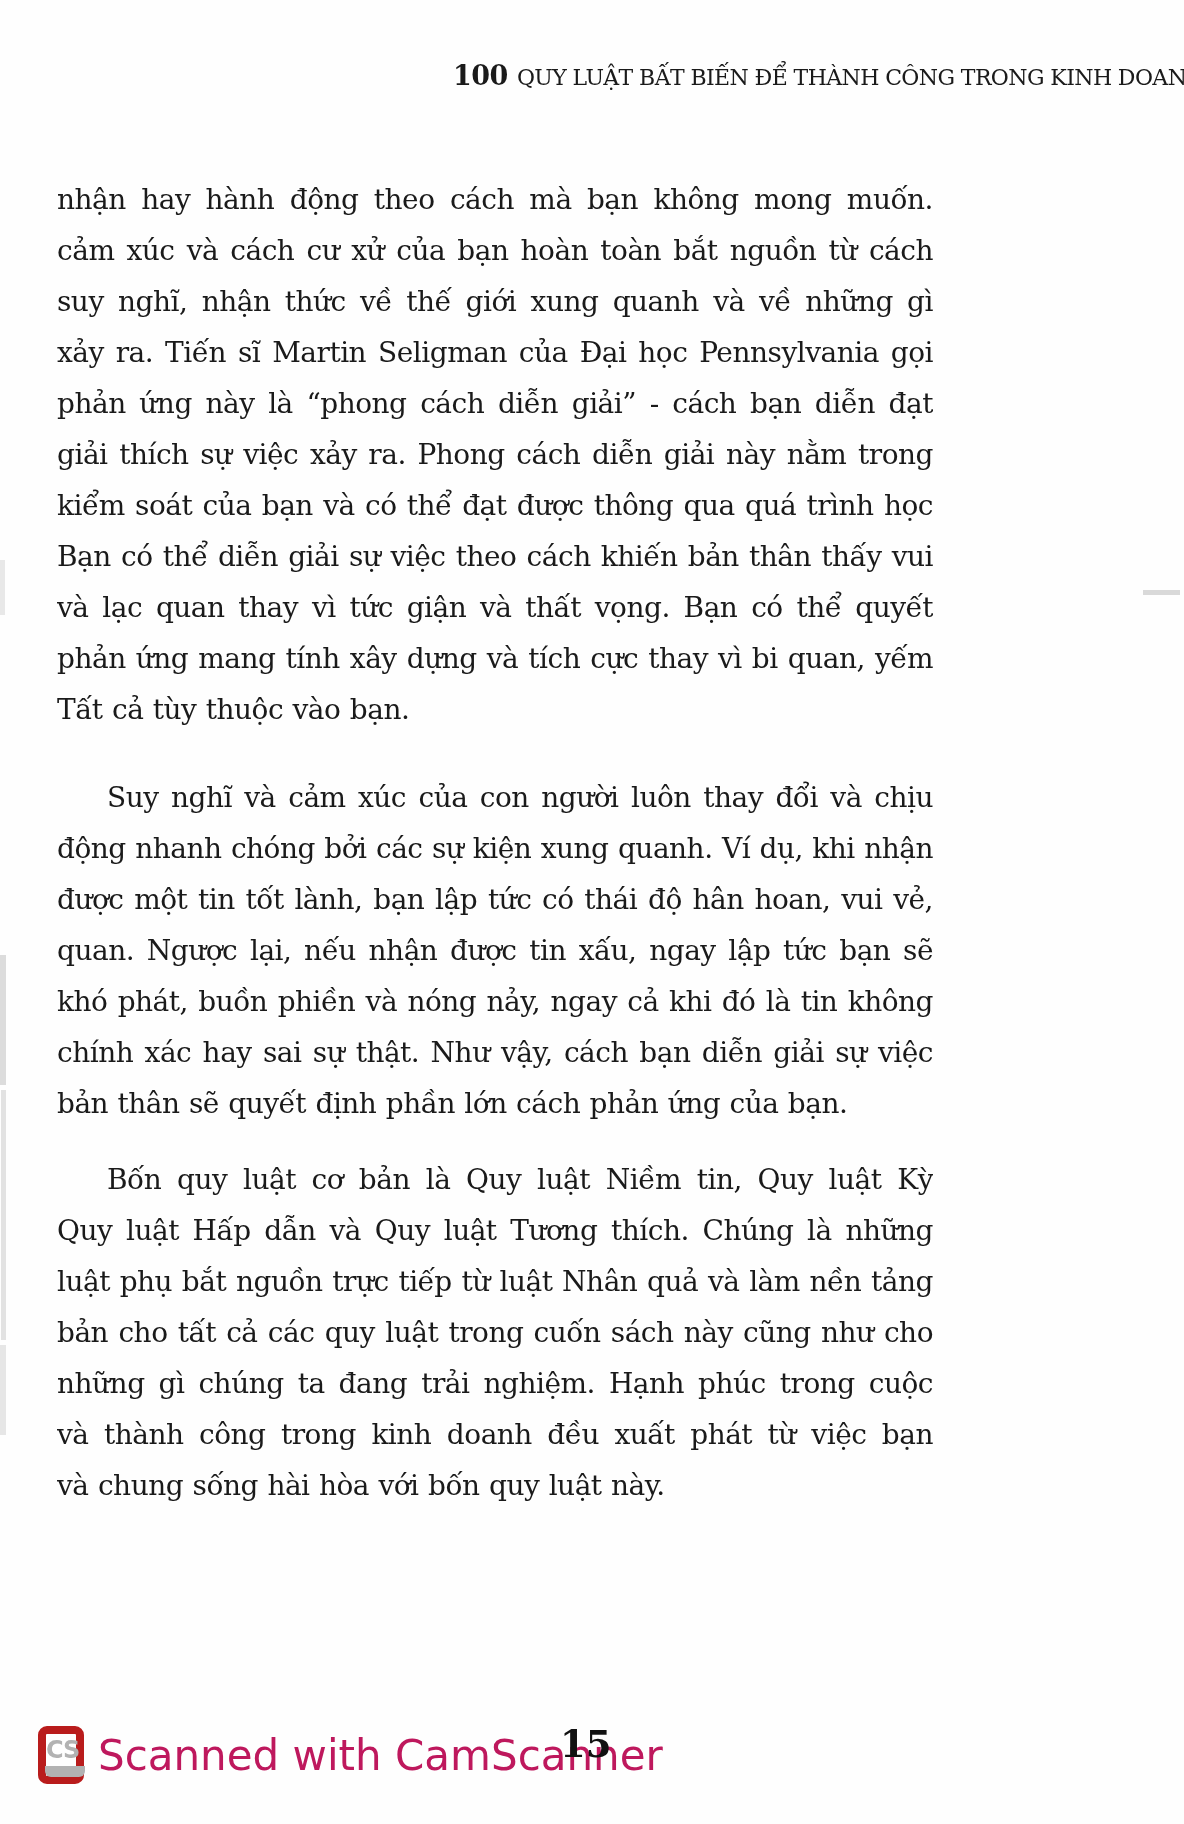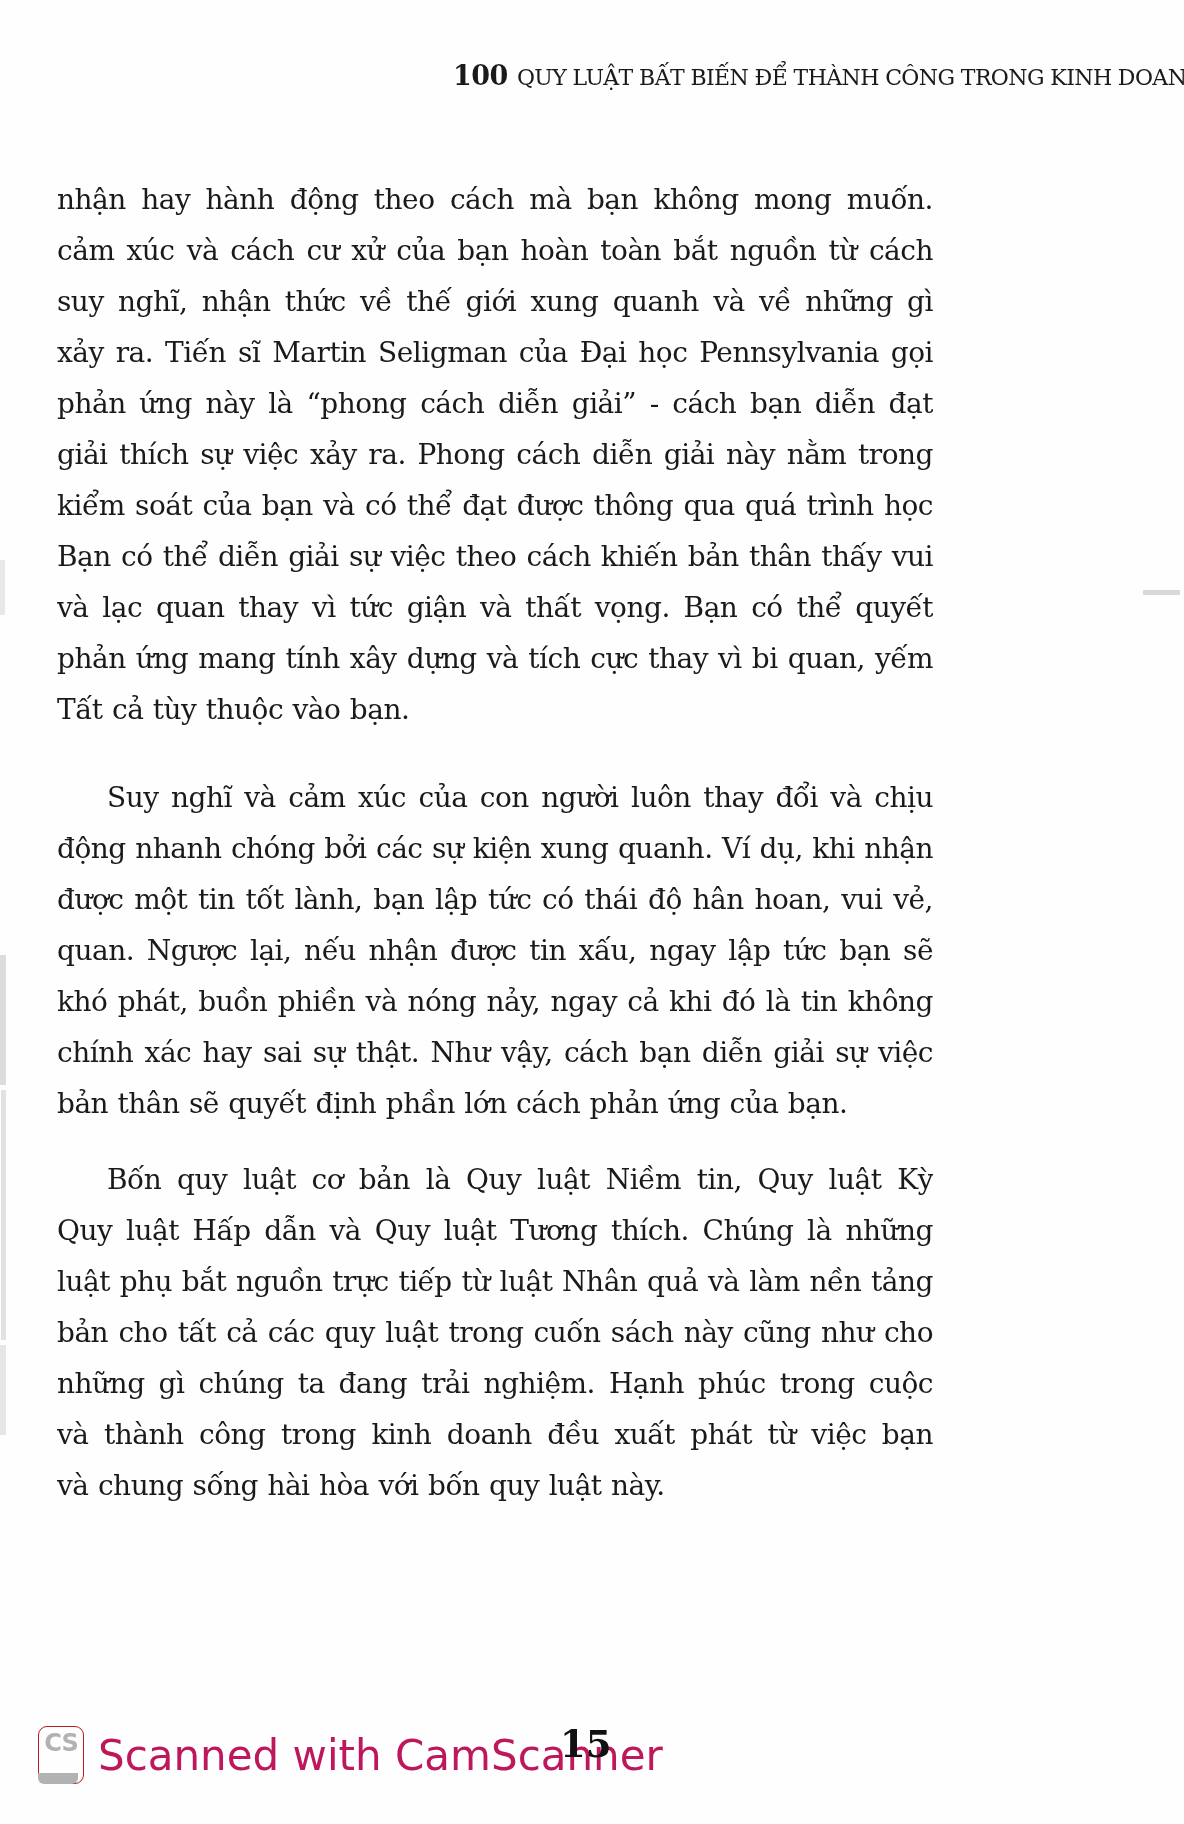--- a/index.html
+++ b/index.html
@@ -84,21 +84,21 @@
     top: 1726px;
     display: flex;
     align-items: center;
     gap: 14px;
     z-index: 2;
   }
   .cs-logo {
     position: relative;
     width: 46px;
     height: 58px;
-    border: 1px solid #b91c1c;
+    border: 8px solid #b91c1c;
     border-radius: 9px;
     box-sizing: border-box;
     background: #fefefe;
   }
   .cs-logo-label {
     position: absolute;
     top: 2px;
     left: 0;
     width: 100%;
     text-align: center;

